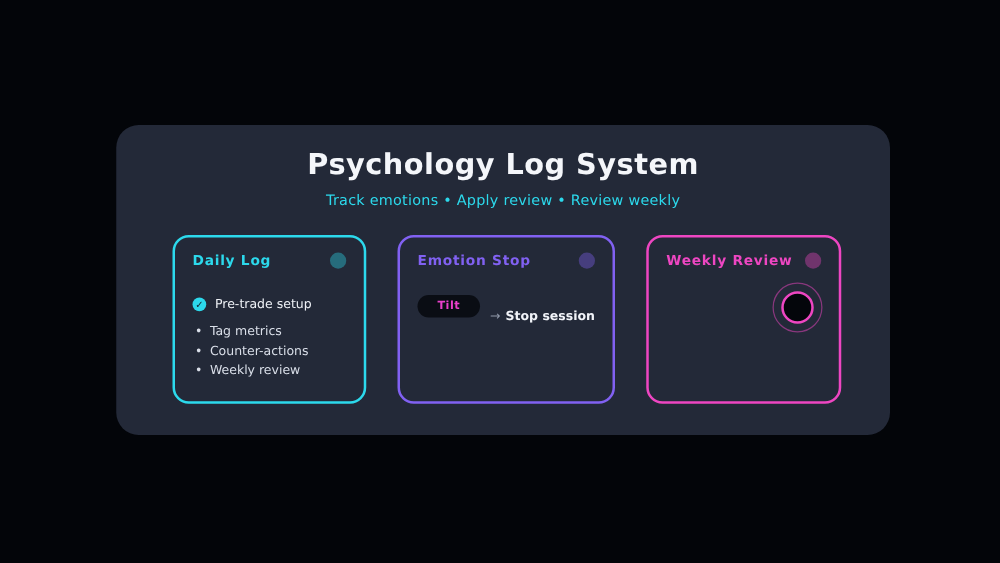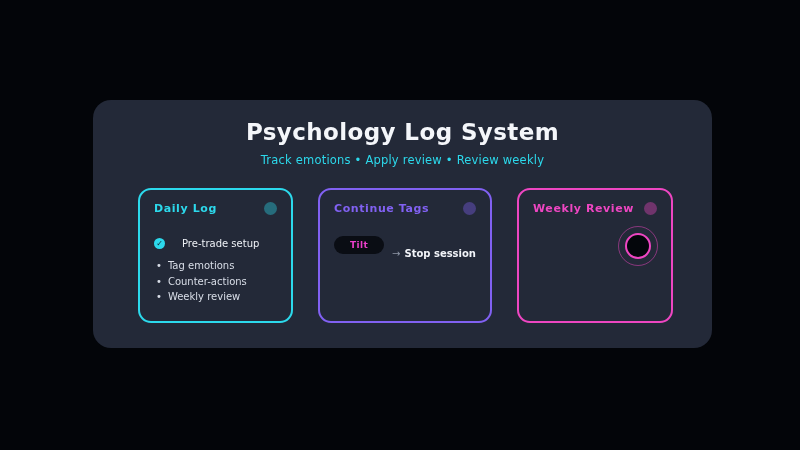--- a/index.html
+++ b/index.html
@@ -30,21 +30,21 @@
     padding:12px 14px;
   }
   .card-daily   { width:155px; }
   .card-emotion { width:174px; }
   .card-weekly  { width:156px; }
 
   .card-header { display:flex; justify-content:space-between; align-items:center; }
   .card-title  { font-size:11px; font-weight:bold; letter-spacing:0.6px; }
   .status-dot  { width:13px; height:13px; border-radius:50%; opacity:0.38; flex:0 0 auto; }
 
-  .check-row { display:flex; align-items:center; gap:17px; margin-top:23px; }
+  .check-row { display:flex; align-items:center; gap:7px; margin-top:23px; }
   .check-icon {
     width:11px; height:11px; border-radius:50%;
     display:flex; align-items:center; justify-content:center;
     flex:0 0 auto;
   }
   .check-icon::before { content:"✓"; font-size:8px; font-weight:bold; color:#10232e; line-height:1; }
   .check-label { font-size:10px; color:#eef1f6; }
 
   ul.plain-list { list-style:none; margin-top:9px; }
   ul.plain-list li {
@@ -88,29 +88,29 @@
       <div class="card card-daily" style="border-color: rgb(44, 217, 236);">
         <div class="card-header">
           <span class="card-title" style="color: rgb(44, 217, 236);">Daily Log</span>
           <span class="status-dot" style="background: rgb(44, 217, 236);"></span>
         </div>
         <div class="check-row">
           <span class="check-icon" style="background: rgb(44, 217, 236);"></span>
           <span class="check-label">Pre-trade setup</span>
         </div>
         <ul class="plain-list">
-          <li>Tag emotions</li>
+          <li>Tag metrics</li>
           <li>Counter-actions</li>
           <li>Weekly review</li>
         </ul>
       </div>
 
       <div class="card card-emotion" style="border-color: rgb(129, 97, 242);">
         <div class="card-header">
-          <span class="card-title" style="color: rgb(129, 97, 242);">Continue Tags</span>
+          <span class="card-title" style="color: rgb(129, 97, 242);">Emotion Stop</span>
           <span class="status-dot" style="background: rgb(129, 97, 242);"></span>
         </div>
         <div class="emotion-rows">
           <div class="emotion-row">
             <button class="tag-pill" style="color: rgb(234, 63, 202);">Tilt</button>
             <span class="action-text"><span class="action-arrow">→</span><span>Stop session</span></span>
           </div>
         </div>
       </div>
 

